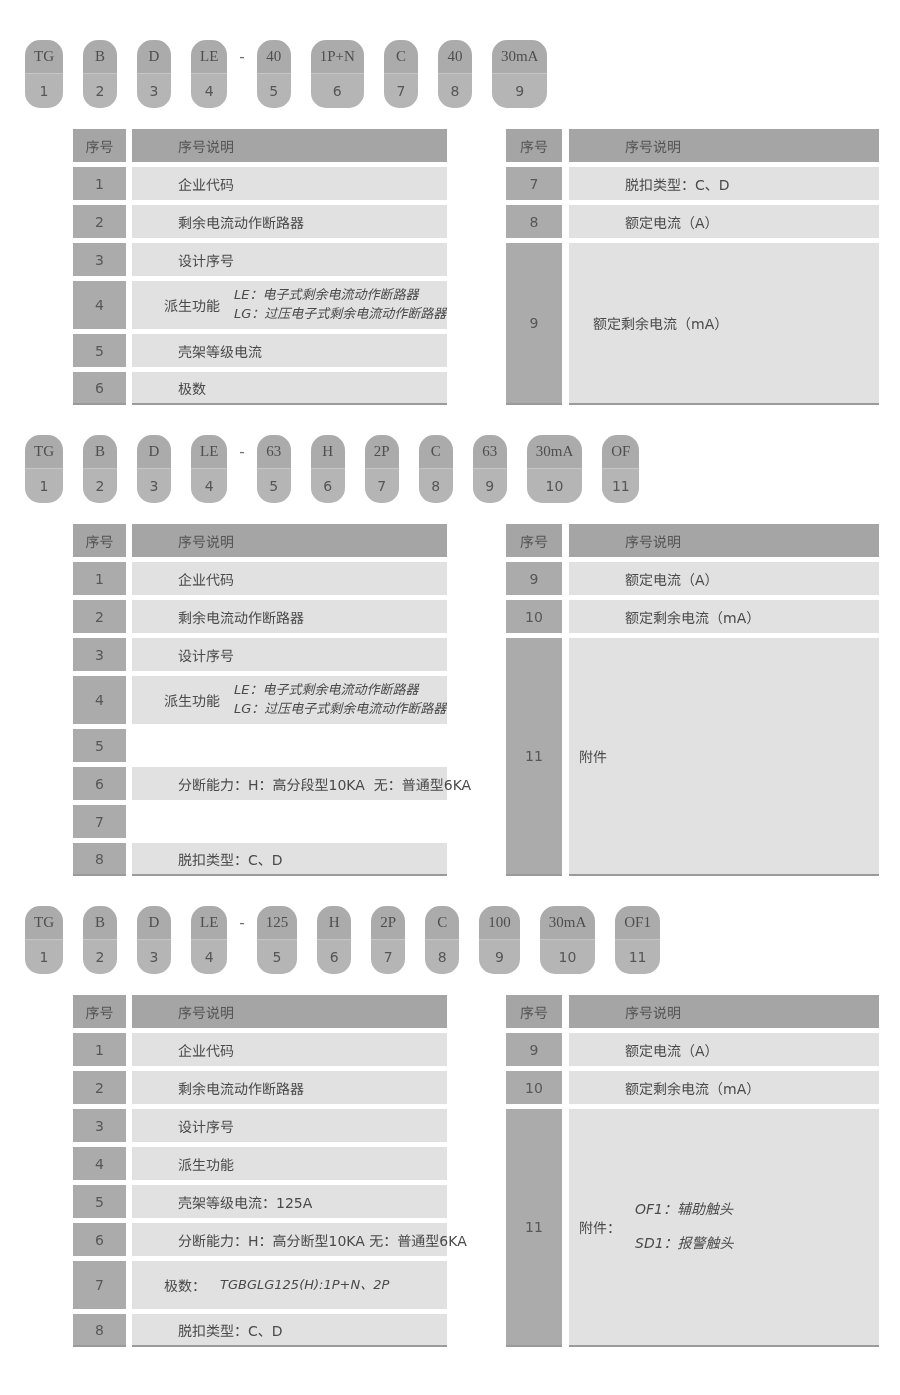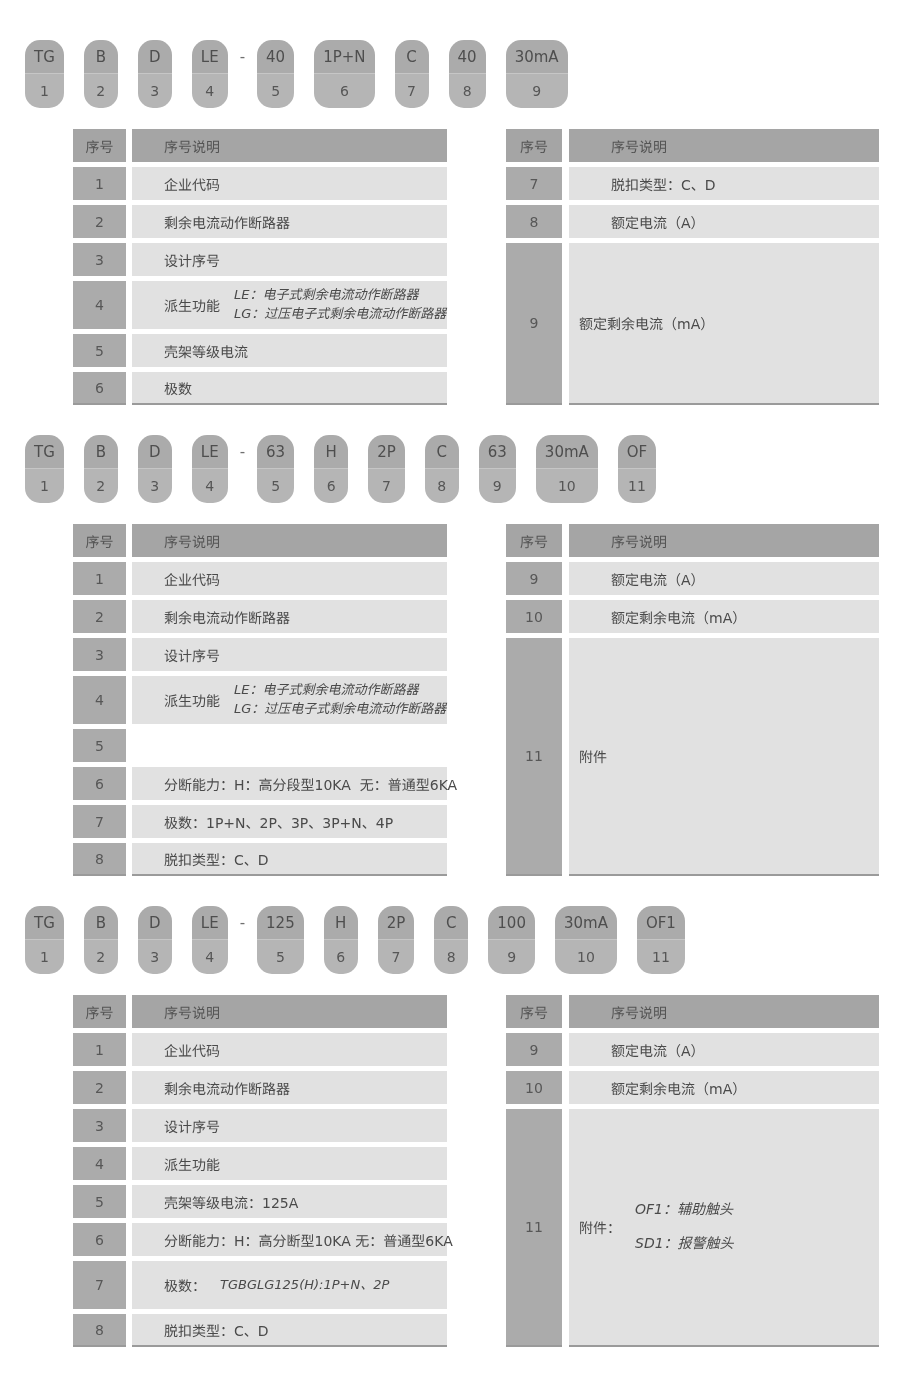--- a/index.html
+++ b/index.html
@@ -14,21 +14,21 @@
   body{margin:0;background:var(--page-background);font-family:"DejaVu Sans","Liberation Sans",sans-serif;}
   .page{width:900px;height:1395px;overflow:hidden;background:var(--page-background);}
   .section{margin-left:25px;padding-top:30px;}
   .section.first{padding-top:40px;}
 
   
   .pill-row{display:flex;align-items:flex-start;gap:20px;height:68px;margin-bottom:21px;}
   .pill{height:68px;min-width:34px;border-radius:15px;overflow:hidden;display:flex;flex-direction:column;flex:none;}
   .pill-top{height:34px;background:var(--pill-top);border-bottom:1px solid #c6c6c6;
             display:flex;align-items:center;justify-content:center;
-            padding:0 9px;color:#4e4e4e;font-size:15px;white-space:nowrap;}
+            padding:0 9px;color:#4e4e4e;font-size:15px;white-space:nowrap;font-family:Liberation Serif, serif;}
   .pill-bottom{flex:1;background:var(--pill-bottom);display:flex;align-items:center;justify-content:center;
             color:#565656;font-size:14px;}
   .dash{height:34px;display:flex;align-items:center;color:#6f6f6f;font-size:15px;margin:0 -8px;flex:none;}
 
   
   .tables{display:flex;gap:11px;align-items:stretch;}
   .tbl{display:flex;flex-direction:column;gap:5px;padding-left:48px;}
   .tbl-left{width:422px;flex:none;}
   .tbl-right{width:421px;flex:none;}
   .trow{display:flex;gap:6px;height:33px;flex:none;}
@@ -37,21 +37,21 @@
   .trow.grow{flex:1 1 auto;height:auto;}
   .cell-num{width:53px;flex:none;background:var(--number-cell);display:flex;align-items:center;justify-content:center;
             color:#575757;font-size:14px;}
   .tbl-right .cell-num{width:56px;}
   .cell-desc{flex:1 1 auto;background:var(--description-cell);display:flex;align-items:center;
             padding-left:32px;color:#4a4a4a;font-size:14px;min-width:0;}
   .tbl-right .cell-desc{padding-left:42px;}
   .tbl-right .trow.grow .cell-desc{padding-left:10px;}
   .trow.header .cell-num,.trow.header .cell-desc{background:var(--header-cell);color:#545454;}
   .trow.last .cell-num,.trow.last .cell-desc{border-bottom:2px solid #9a9a9a;}
-  .desc-text{white-space:pre;}
+  .desc-text{white-space:pre;margin-left:14px;}
   .desc-prefix{margin-right:14px;white-space:nowrap;}
   .desc-lines{display:flex;flex-direction:column;min-width:0;font-style:italic;}
   .desc-line{white-space:nowrap;line-height:1.45;}
   .trow.tall .desc-line{font-size:13px;}
   .trow.grow .desc-line{line-height:2.4;font-size:14px;}
 </style>
 </head>
 <body>
 
 <div class="page">
@@ -260,23 +260,20 @@
             <div class="cell-num">5</div>
           </div>
           <div class="trow">
             <div class="cell-num">6</div>
             <div class="cell-desc">
               <span class="desc-text">分断能力：H：高分段型10KA  无：普通型6KA</span>
             </div>
           </div>
           <div class="trow">
             <div class="cell-num">7</div>
-            <div class="cell-desc">
-              <span class="desc-text">极数：1P+N、2P、3P、3P+N、4P</span>
-            </div>
           </div>
           <div class="trow last">
             <div class="cell-num">8</div>
             <div class="cell-desc">
               <span class="desc-text">脱扣类型：C、D</span>
             </div>
           </div>
         </div>
         <div class="tbl tbl-right">
           <div class="trow header">

